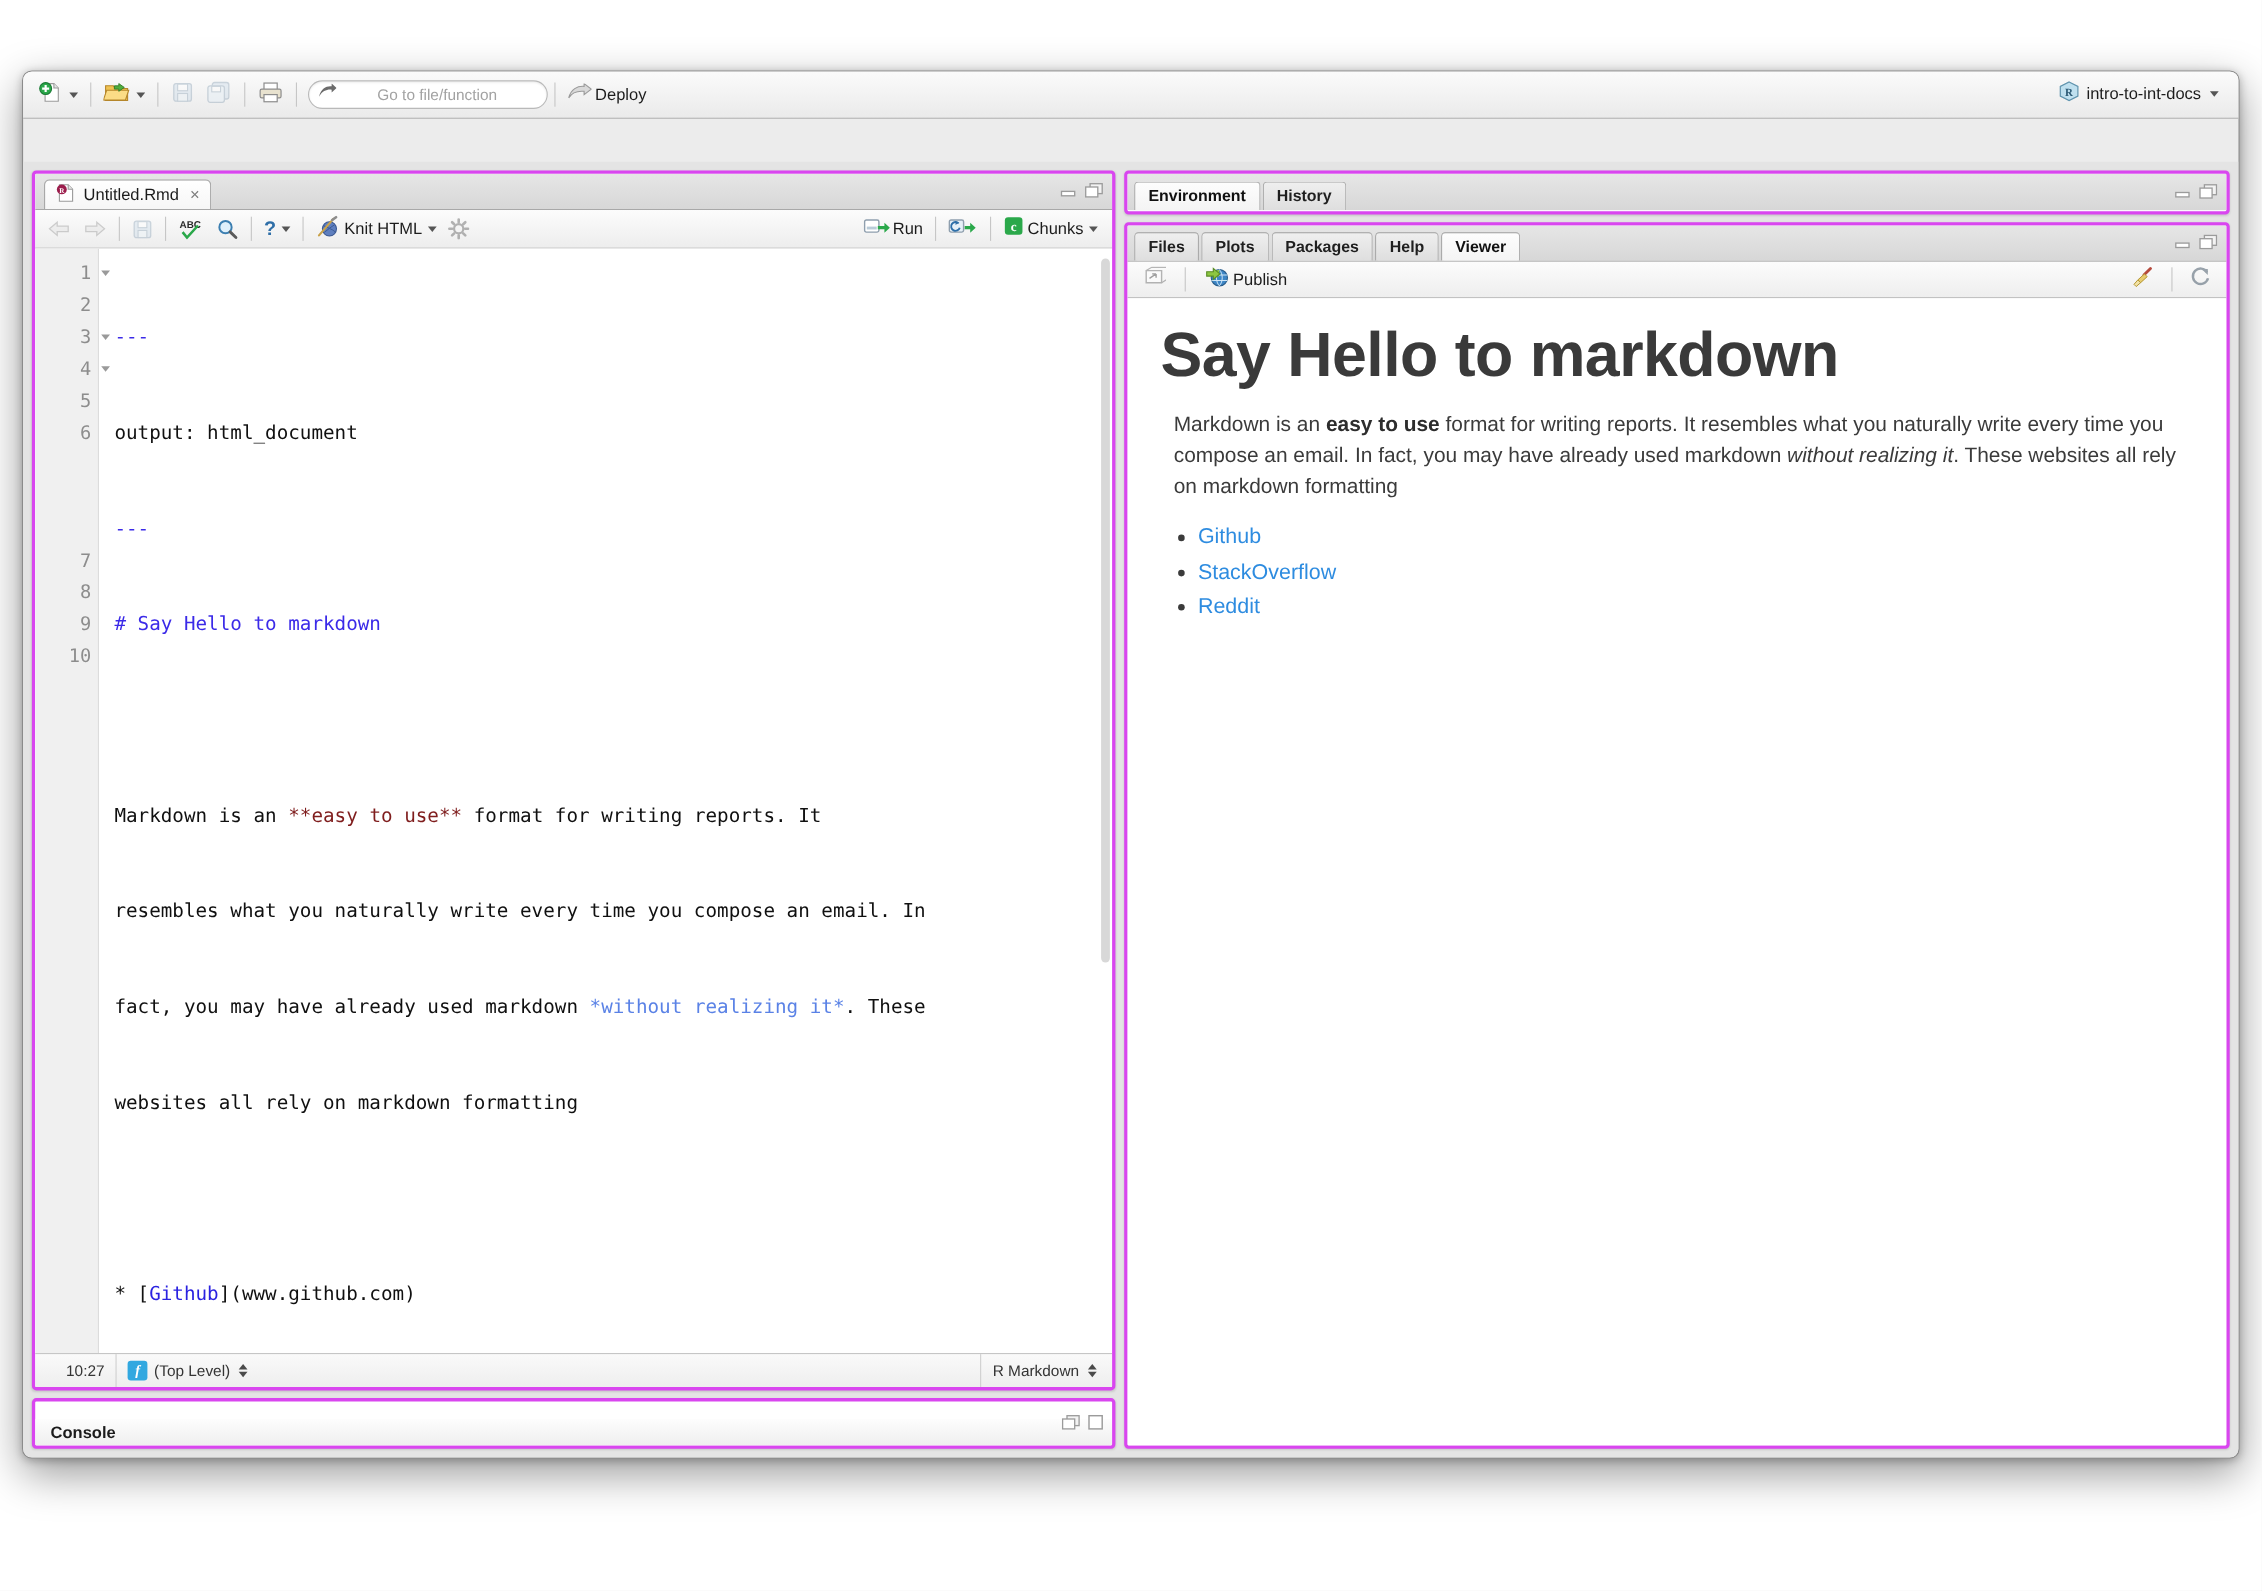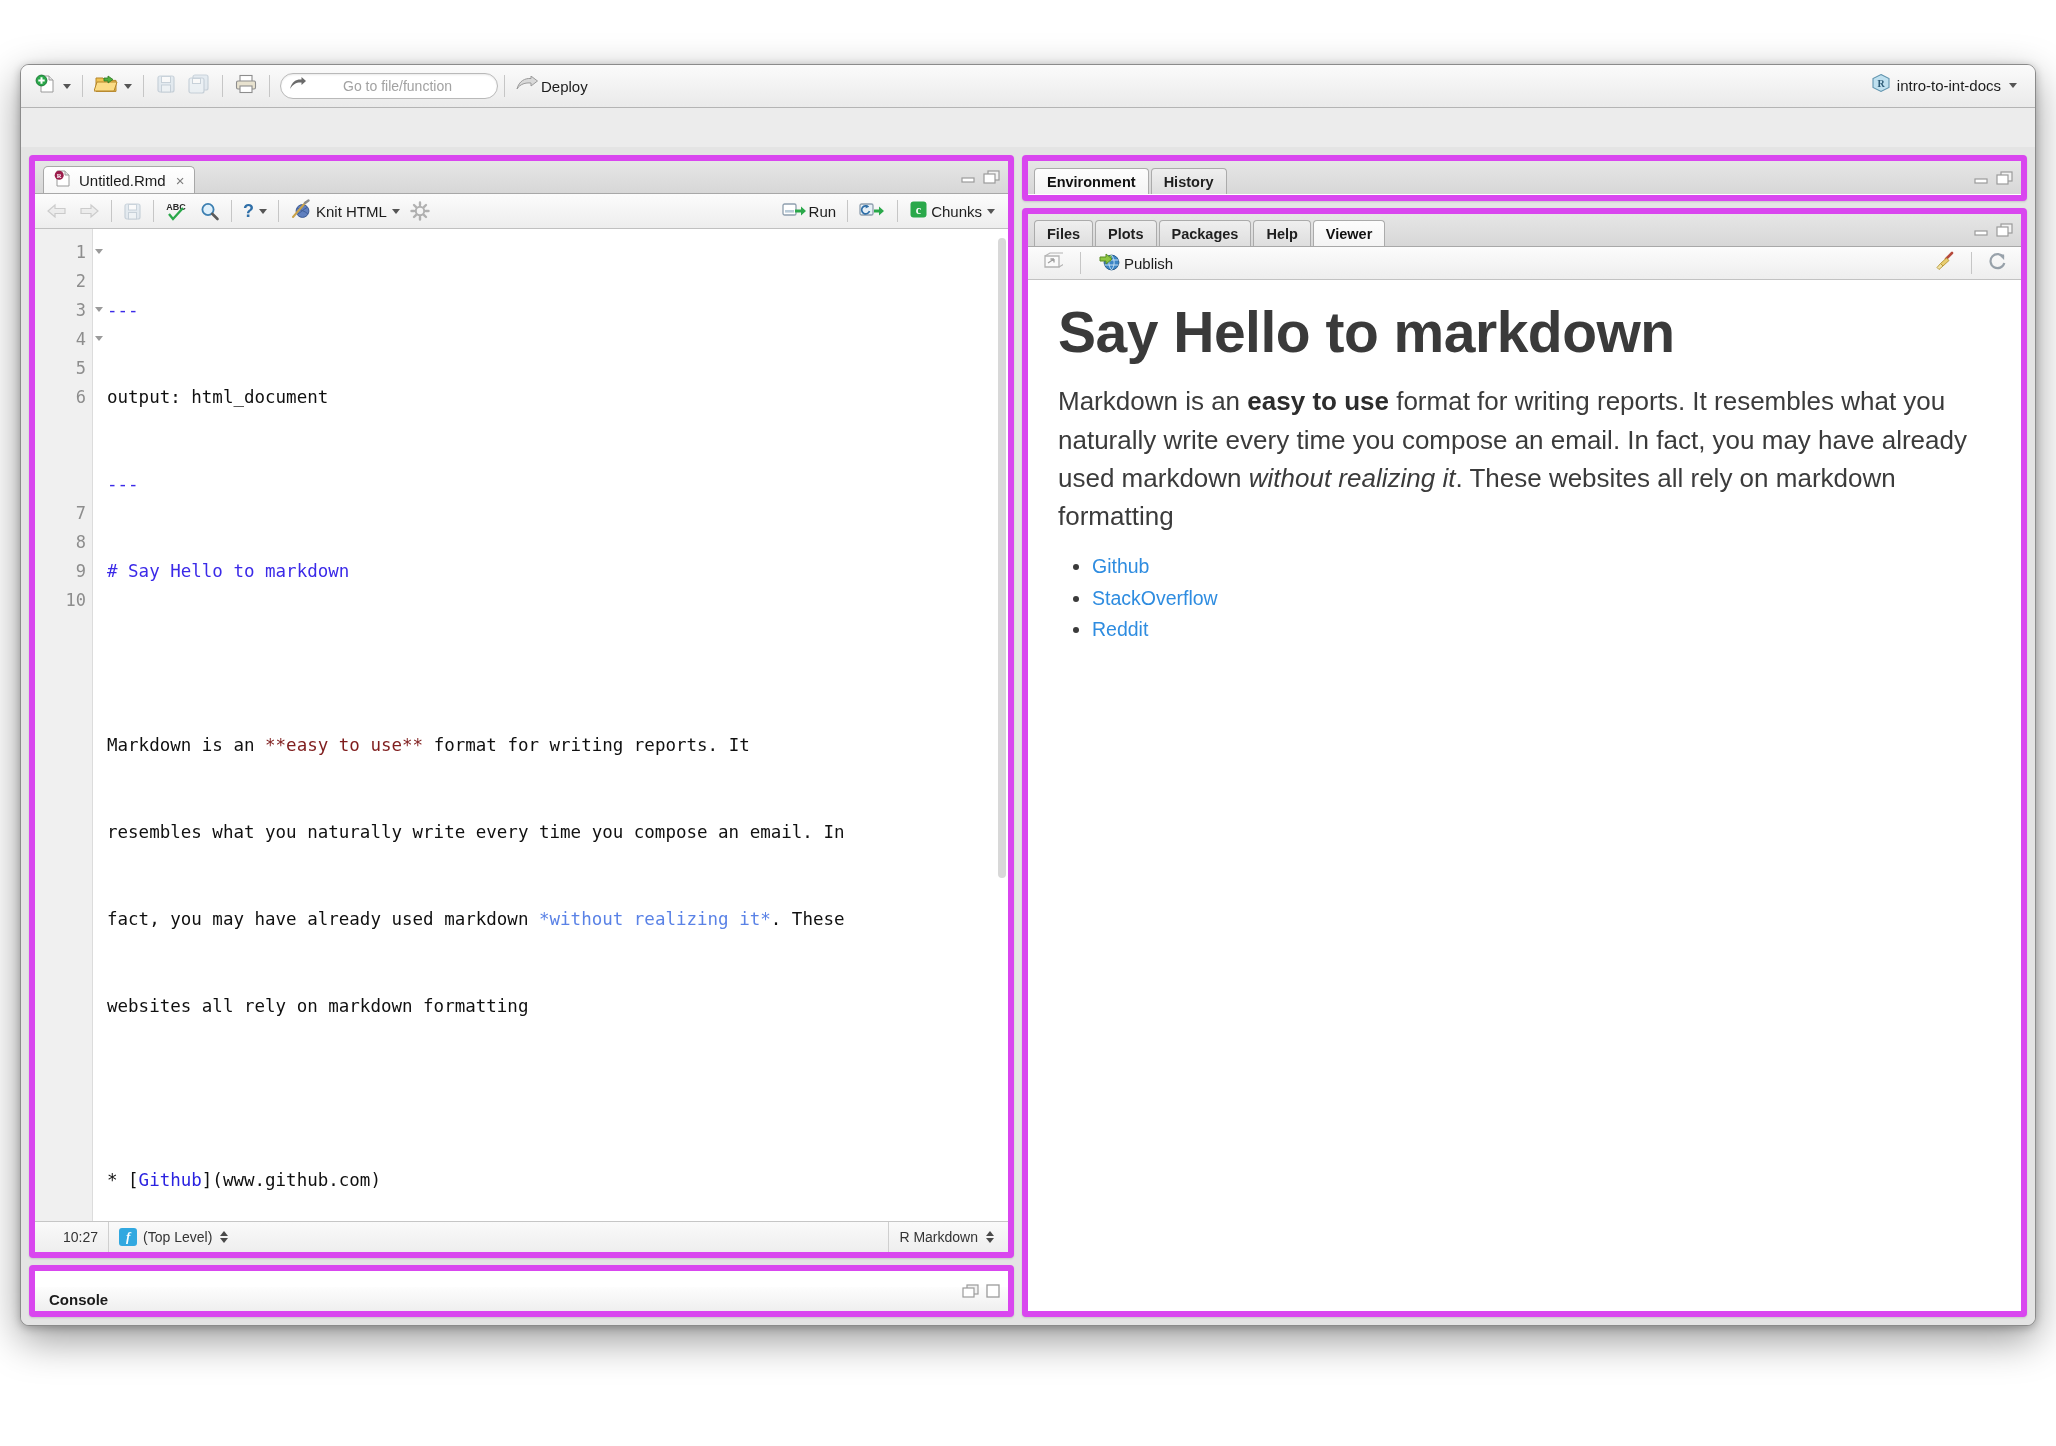--- a/index.html
+++ b/index.html
@@ -131,21 +131,21 @@
     box-sizing: border-box;
     display: flex;
     gap: 8px;
   }
   .col { display: flex; flex-direction: column; gap: 7px; }
   #left-col  { width: 985px; }
   #right-col { flex: 1; }
 
   .pane {
     background: #ffffff;
-    border: 6px solid #d946ef;
+    border: 3px solid #d946ef;
     border-radius: 4px;
     box-shadow: 0 1px 2px rgba(0,0,0,0.12);
     overflow: hidden;
     position: relative;
     display: flex;
     flex-direction: column;
   }
 
   
   .tabstrip {
@@ -353,24 +353,24 @@
   }
   #viewer-h1 {
     font-size: 57px;
     font-weight: bold;
     color: #3a3a3a;
     margin: 0 0 20px 0;
     letter-spacing: -0.5px;
     line-height: 1.06;
   }
   #viewer-para {
-    font-size: 26px;
+    font-size: 19px;
     line-height: 1.47;
     color: #3b3b3b;
-    margin: 0 0 16px 0;
+    margin: 0 0 16px 12px;
     max-width: 920px;
   }
   #viewer-para b { font-weight: bold; color: #2d2d2d; }
   #viewer-para i { font-style: italic; }
   #viewer-list {
     margin: 0; padding-left: 34px;
     font-size: 19.5px; line-height: 1.62;
   }
   #viewer-list li { color: #3b3b3b; }
   #viewer-list a { color: #2e8ce0; text-decoration: none; }

